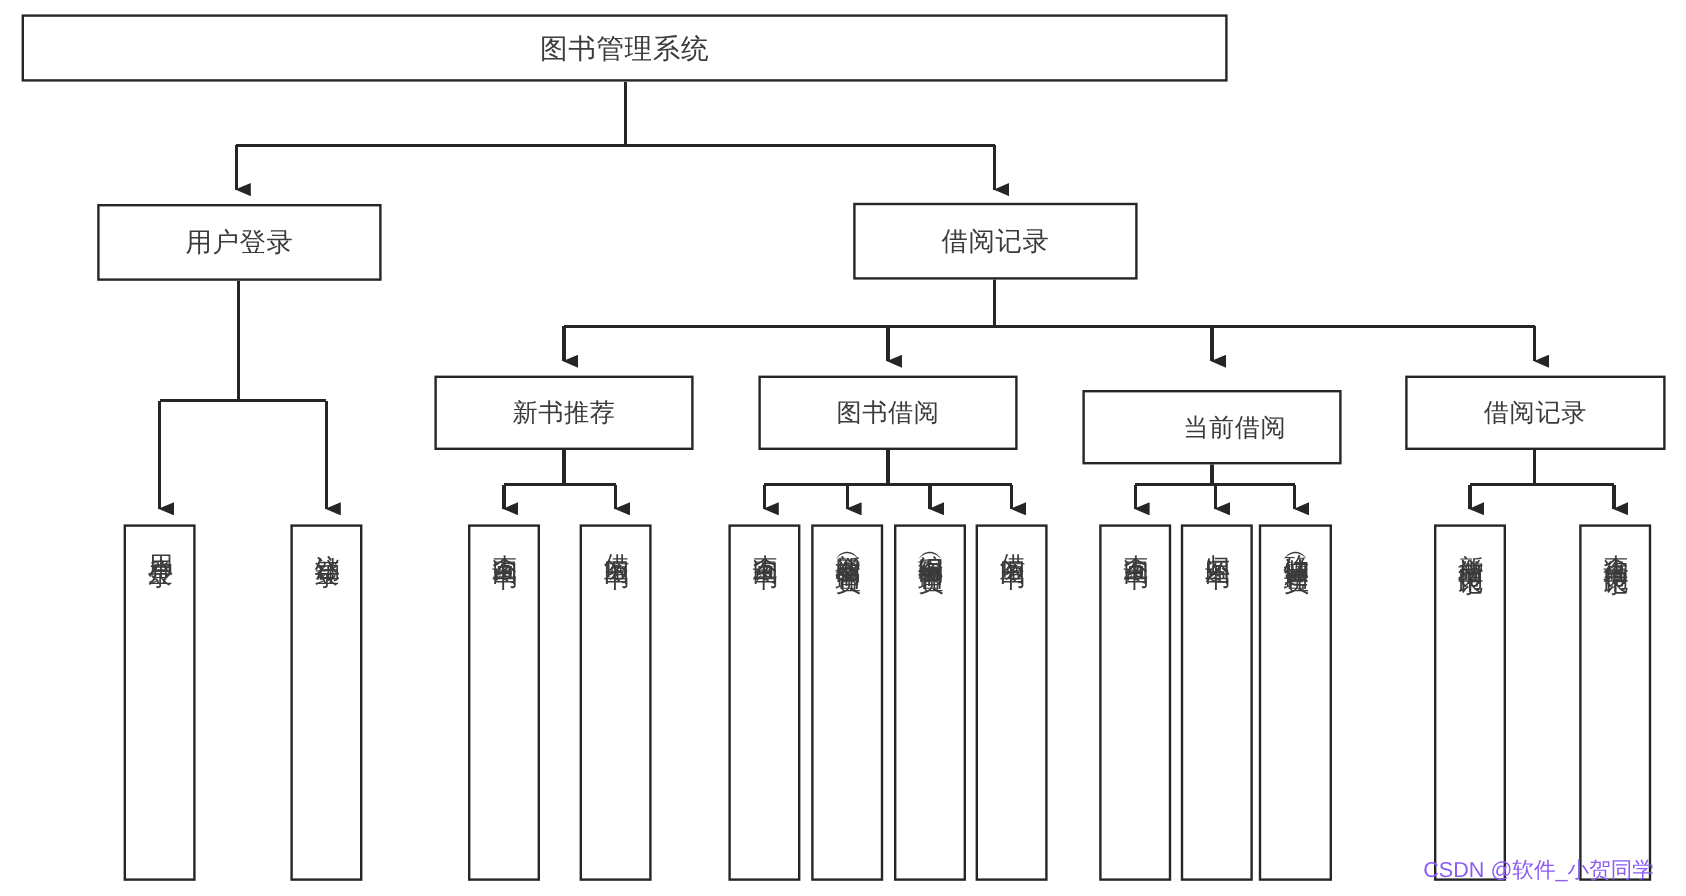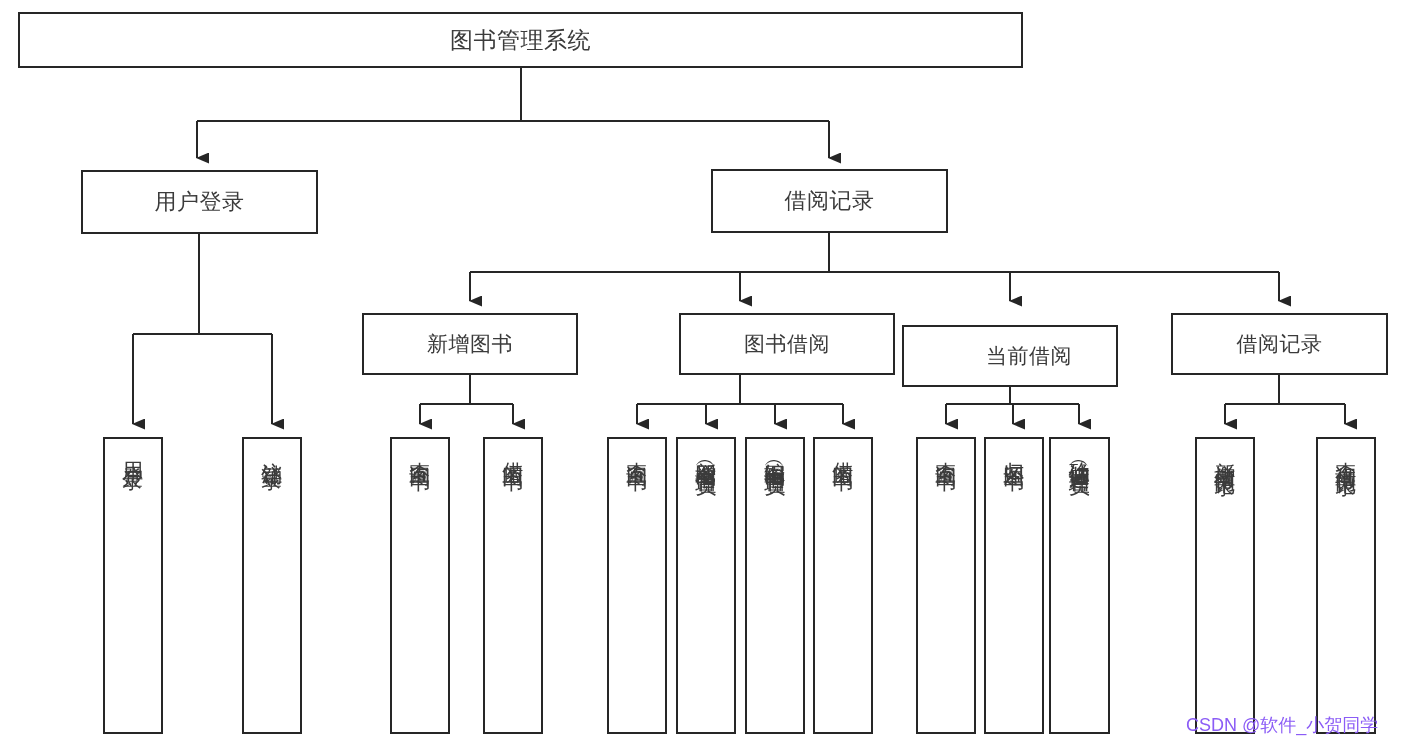--- a/index.html
+++ b/index.html
@@ -131,23 +131,23 @@
   </div>
 
   <div class="node-box level1" style="left:81px; top:170px; width:237px; height:64px;">
     <span class="node-label">用户登录</span>
   </div>
   <div class="node-box level1" style="left:711px; top:169px; width:237px; height:64px;">
     <span class="node-label">借阅记录</span>
   </div>
 
   <div class="node-box level2" style="left:362px; top:313px; width:216px; height:62px;">
-    <span class="node-label">新增图书</span>
-  </div>
-  <div class="node-box level2" style="left:632px; top:313px; width:216px; height:62px;margin-left:47px;">
+    <span class="node-label">新书推荐</span>
+  </div>
+  <div class="node-box level2" style="left:632px; top:313px; width:216px; height:62px;">
     <span class="node-label">图书借阅</span>
   </div>
   <div class="node-box level2" style="left:902px; top:325px; width:216px; height:62px;padding-left:38px;">
     <span class="node-label">当前借阅</span>
   </div>
   <div class="node-box level2" style="left:1171px; top:313px; width:217px; height:62px;text-align:right;">
     <span class="node-label">借阅记录</span>
   </div>
 
   <div class="node-box leaf" style="left:103px; top:437px; width:60px; height:297px;">

